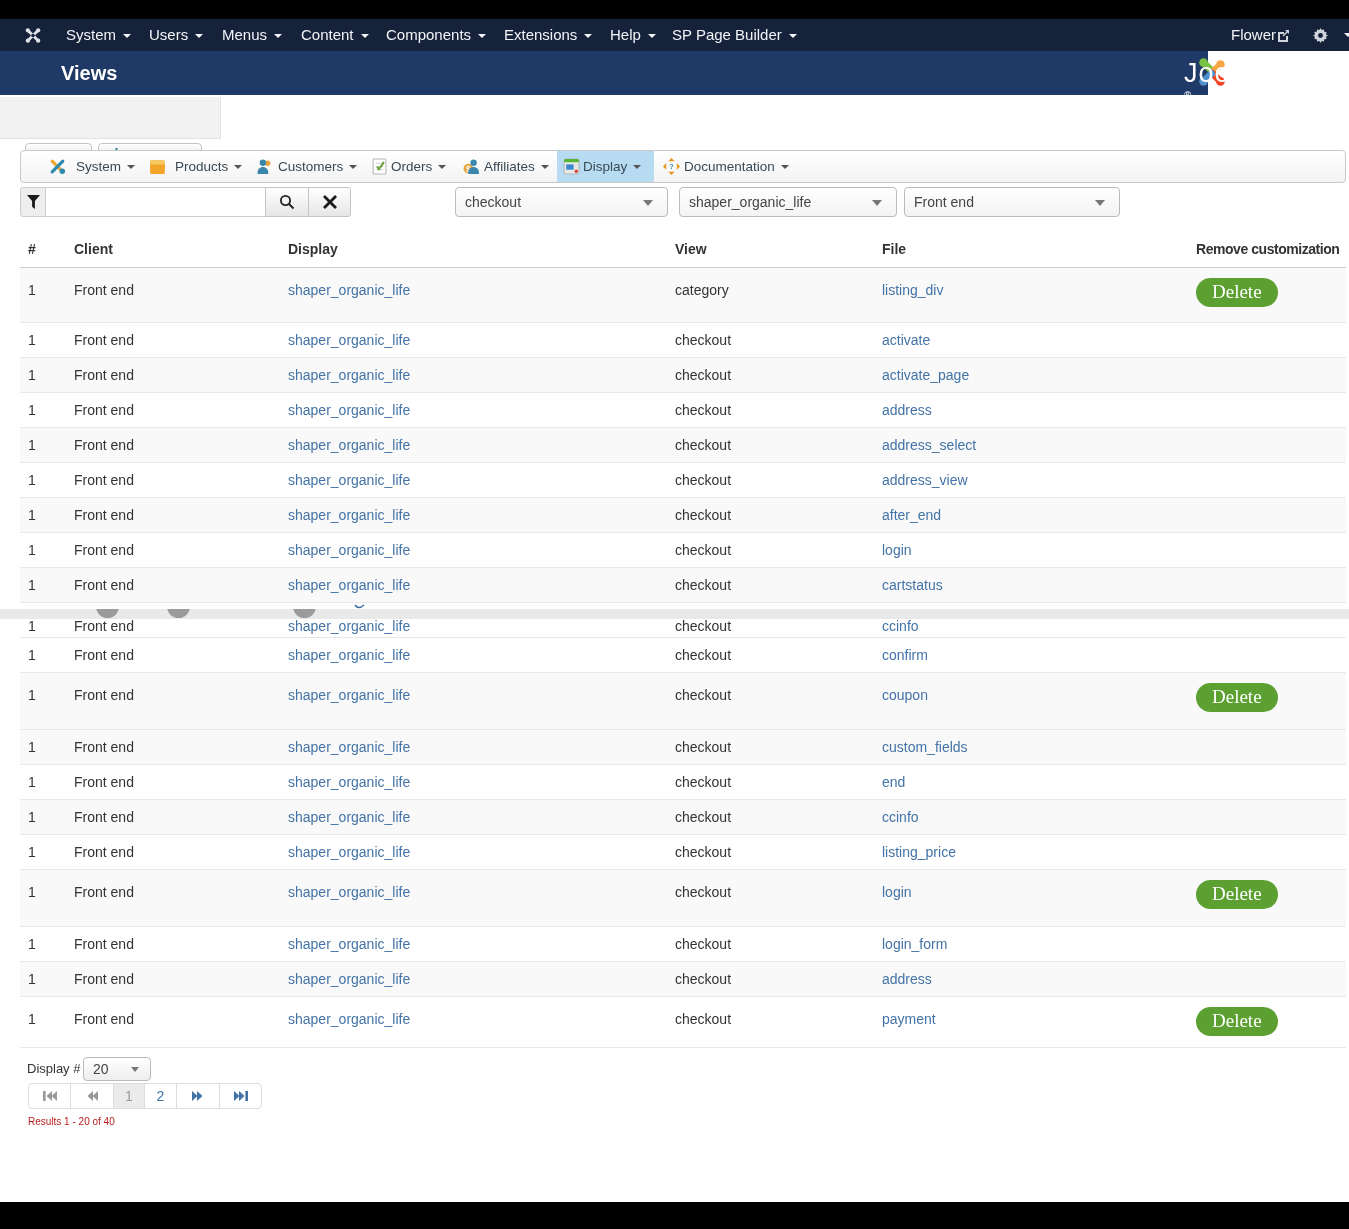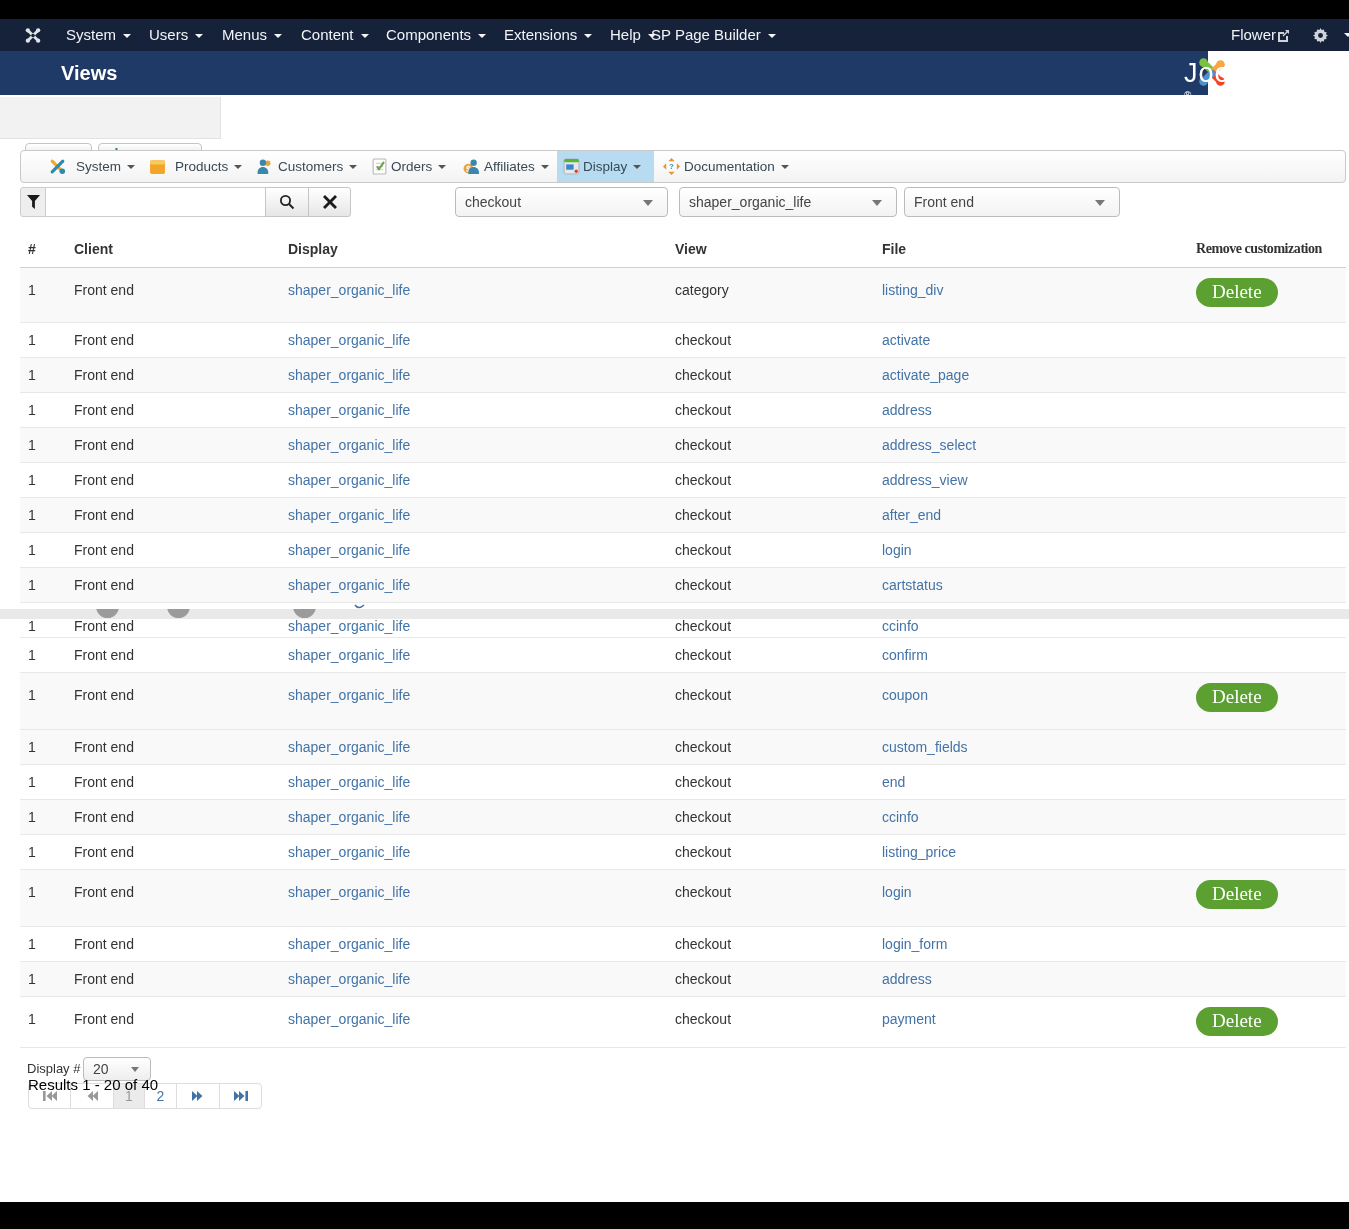--- a/index.html
+++ b/index.html
@@ -33,32 +33,32 @@
 .seltri { position:absolute; right:14px; top:12px; width:0; height:0; border-left:5px solid transparent; border-right:5px solid transparent; border-top:6px solid #777; }
 
 #tbl { position:absolute; left:20px; top:238px; width:1326px; border-collapse:collapse; table-layout:fixed; }
 #tbl th { text-align:left; font-size:14px; font-weight:bold; color:#333; padding:3px 8px 0; height:29px; border-bottom:1px solid #d0d0d0; white-space:nowrap; overflow:visible; vertical-align:top; }
 
 #tbl td { font-size:14px; color:#333; padding:0 8px; border-bottom:1px solid #e8e8e8; vertical-align:middle; }
 #tbl tr.r { height:35px; }
 #tbl tr.rd { height:57px; } #tbl tr.r1 { height:55px; } #tbl tr.r20 { height:51px; } #tbl tr.r10 td { vertical-align:top; padding-top:16px; line-height:14px; } #tbl tr.r20 td { padding-top:9px; }
 #tbl tr.rd td { vertical-align:top; padding-top:12px; line-height:20px; }
 #tbl tr:nth-child(odd) td { background:#f9f9f9; }
-#tbl th.last { letter-spacing:-0.45px;font-family:Liberation Serif, serif; }
+#tbl th.last { letter-spacing:-0.45px; }
 #tbl a { color:#4373a6; text-decoration:none; }
 #tbl tr.fw td { background:#fff !important; }
 #tbl tr.fg td { background:#f9f9f9 !important; }
 .del { display:inline-block; margin-top:-2px; height:29px; line-height:28px; padding:0 16px; background:#5da032; border-radius:15px; color:#fff; font-family:"Liberation Serif",serif; font-size:19px; }
 
 #dispnum { left:27px; top:1061px; font-size:13px; color:#333; }
 #dispsel { left:83px; top:1057px; width:68px; height:24px; background:linear-gradient(#ffffff,#eeeeee); border:1px solid #bbb; border-radius:4px; font-size:14px; color:#444; line-height:22px; padding-left:9px; }
 #pgn { left:28px; top:1083px; height:26px; border:1px solid #ddd; border-radius:4px; background:#fff; display:flex; }
 .pcell { height:24px; border-right:1px solid #ddd; display:flex; align-items:center; justify-content:center; font-size:14px; }
 .pcell:last-child { border-right:none; }
-#results { left:28px; top:1076px; font-size:15px; color:#000000; }
+#results { left:28px; top:1116px; font-size:10px; color:#b91c1c; }
 #footer { left:0; top:1202px; width:1349px; height:27px; background:#000; }
 
 #band { left:0; top:603px; width:1349px; height:16px; z-index:50; }
 #bandw { position:absolute; left:0; top:0; width:1349px; height:6px; background:#fff; }
 #bandg { position:absolute; left:0; top:6px; width:1349px; height:10px; background:#e9e9e9; overflow:hidden; }
 .bcirc { position:absolute; top:-14px; width:23px; height:23px; border-radius:50%; background:#9b9b9b; }
 </style>
 </head>
 <body>
 <div class="abs" id="topblack"></div>
@@ -74,21 +74,21 @@
     </g>
     <circle cx="16" cy="16" r="3.8" fill="#16223a"></circle>
   </svg>
   <span class="nitem" style="left:66px">System<i class="ncar"></i></span>
   <span class="nitem" style="left:149px">Users<i class="ncar"></i></span>
   <span class="nitem" style="left:222px">Menus<i class="ncar"></i></span>
   <span class="nitem" style="left:301px">Content<i class="ncar"></i></span>
   <span class="nitem" style="left:386px">Components<i class="ncar"></i></span>
   <span class="nitem" style="left:504px">Extensions<i class="ncar"></i></span>
   <span class="nitem" style="left:610px">Help<i class="ncar"></i></span>
-  <span class="nitem" style="left:651px">SP Page Builder<i class="ncar"></i></span>
+  <span class="nitem" style="left:672px">SP Page Builder<i class="ncar"></i></span>
   <span class="nitem" style="left:1231px">Flower</span>
   <svg class="abs" style="left:1277px;top:10px" width="13" height="13" viewBox="0 0 13 13">
     <path d="M1 3 h6 v2 h-4 v6 h6 v-4 h2 v6 h-10 z" fill="#cfd3da"></path>
     <path d="M8 1 h4 v4 l-1.5-1.5 -4 4 -1 -1 4 -4 z" fill="#cfd3da"></path>
   </svg>
   <svg class="abs" style="left:1313px;top:9px" width="15" height="15" viewBox="0 0 16 16">
     <path fill="#cfd3da" d="M8 0l1.2 2.2 2.5-.6.3 2.5 2.5.3-.6 2.5L16 8l-2.1 1.2.6 2.5-2.5.3-.3 2.5-2.5-.6L8 16l-1.2-2.1-2.5.6-.3-2.5-2.5-.3.6-2.5L0 8l2.1-1.2-.6-2.5 2.5-.3.3-2.5 2.5.6z"></path>
     <circle cx="8" cy="8" r="2.6" fill="#16223a"></circle>
   </svg>
   <i class="ncar abs" style="left:1337px;top:14px"></i>

